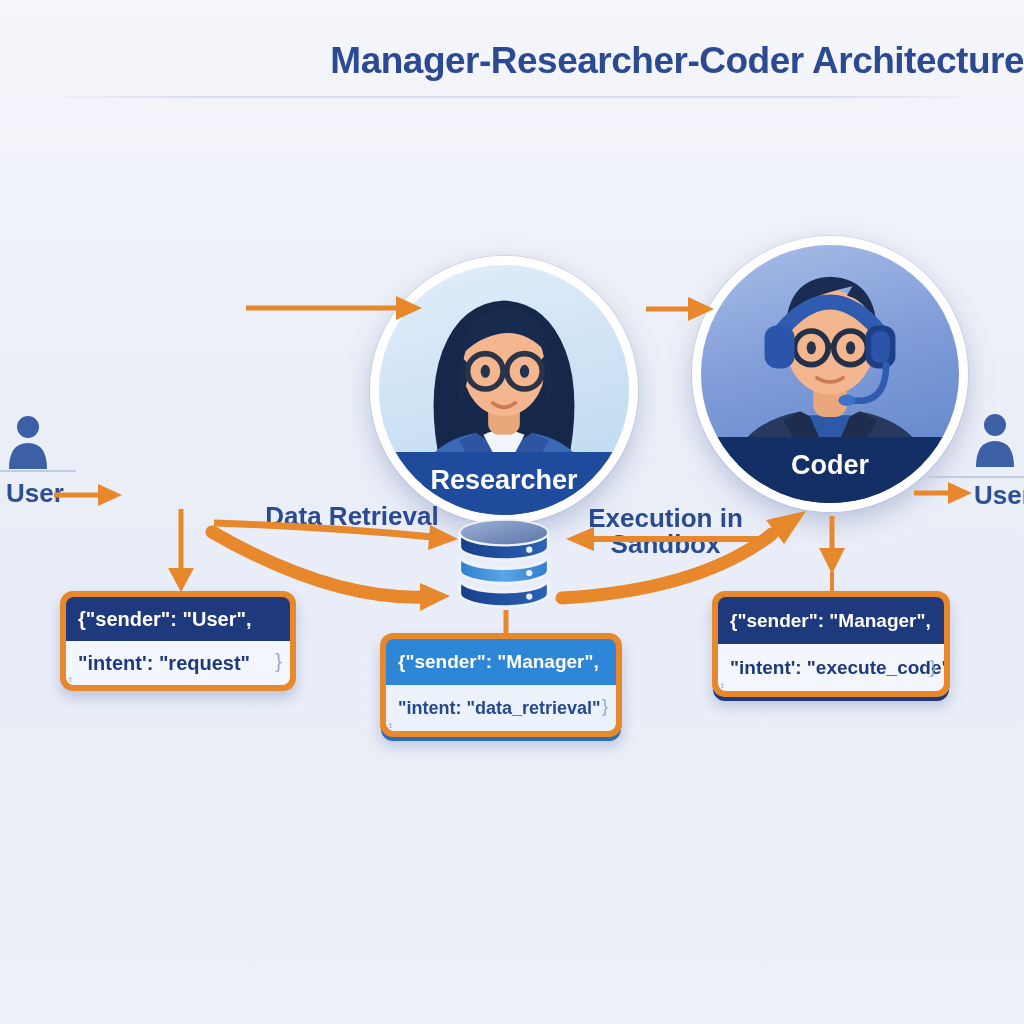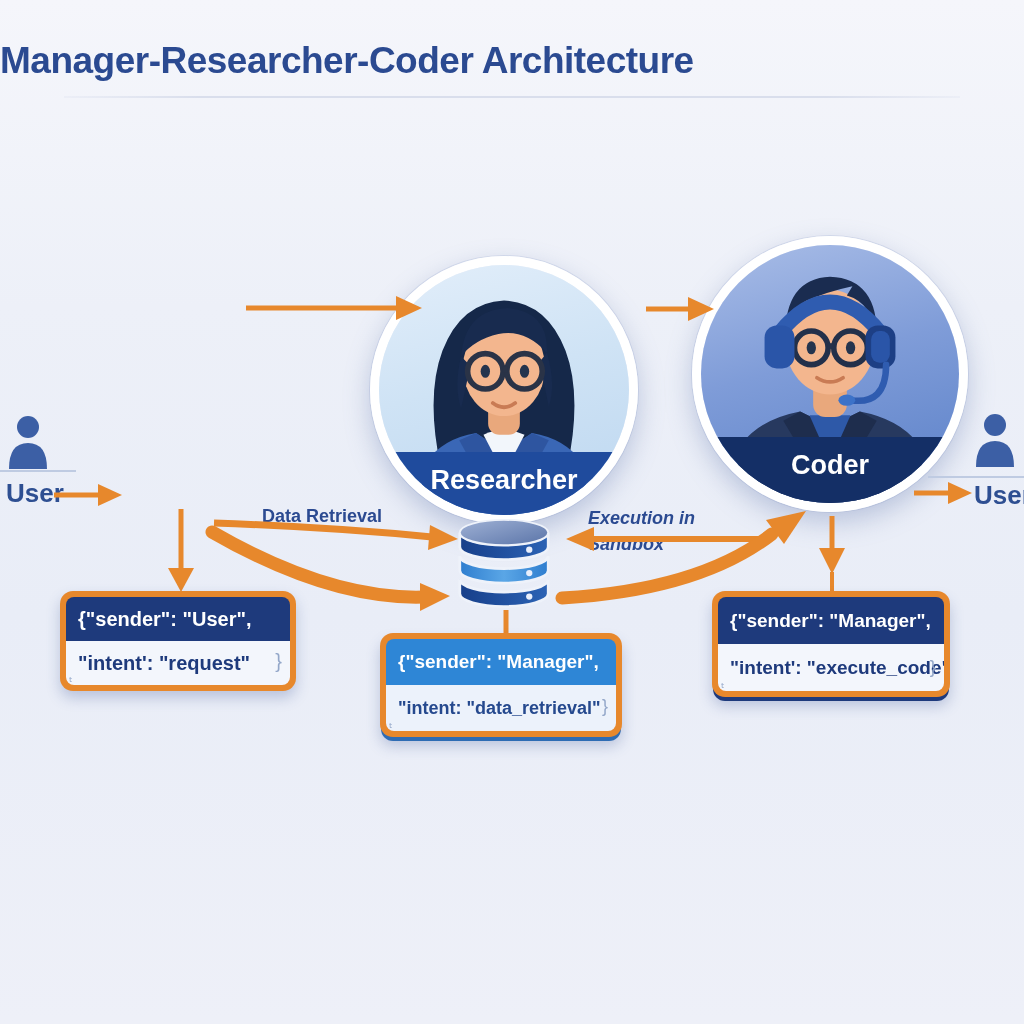--- a/index.html
+++ b/index.html
@@ -6,21 +6,21 @@
   html,body { width:100%; height:100%; }
   body { font-family:"Liberation Sans","DejaVu Sans",sans-serif; background:#e9ecf5; }
 
   .canvas {
     position:relative; width:1024px; height:1024px; overflow:hidden;
     background:linear-gradient(180deg,#f5f6fb 0%,#edf0f8 30%,#e9edf7 60%,#eef0f8 100%);
   }
 
   
   .title {
-    position:absolute; left:0; right:0; top:40px; text-align:left;
+    position:absolute; left:0; right:0; top:40px; text-align:right;
     font-size:37px; font-weight:700; letter-spacing:-0.5px; color:#2b4a91;
   }
   .title-divider {
     position:absolute; left:64px; right:64px; top:96px; height:2px;
     background:linear-gradient(90deg,rgba(210,216,234,.2),#d9deec 15%,#d9deec 85%,rgba(210,216,234,.2));
   }
 
   
   .agent {
     position:absolute; border-radius:50%; border:9px solid #ffffff; overflow:hidden;
@@ -54,25 +54,25 @@
   #user-left-icon  { left:8px; top:415px; }
   #user-left-underline { left:0; top:470px; width:76px; }
   #user-left-label { left:6px; top:478px; }
 
   #user-right-icon { left:975px; top:413px; }
   #user-right-underline { left:928px; top:476px; width:96px; }
   #user-right-label { left:974px; top:480px; }
 
   
   .flow-label {
-    position:absolute; z-index:4; font-weight:700; color:#2b4a91; font-size:18px;
-    text-align:left; line-height:26px;
+    position:absolute; z-index:4; font-weight:700; color:#2b4a91; font-size:26px;
+    text-align:center; line-height:26px;
   }
   #label-data-retrieval { left:262px; top:503px; width:180px; }
-  #label-execution { left:588px; top:505px; width:155px;font-style:italic; }
+  #label-execution { left:588px; top:505px; width:155px; }
 
   
   #flow-arrows { position:absolute; inset:0; z-index:5; pointer-events:none; }
 
   
   #database { position:absolute; left:457px; top:519px; z-index:6; }
 
   
   .msg-box {
     position:absolute; z-index:7; background:#e7882c; border-radius:13px; padding:6px;

